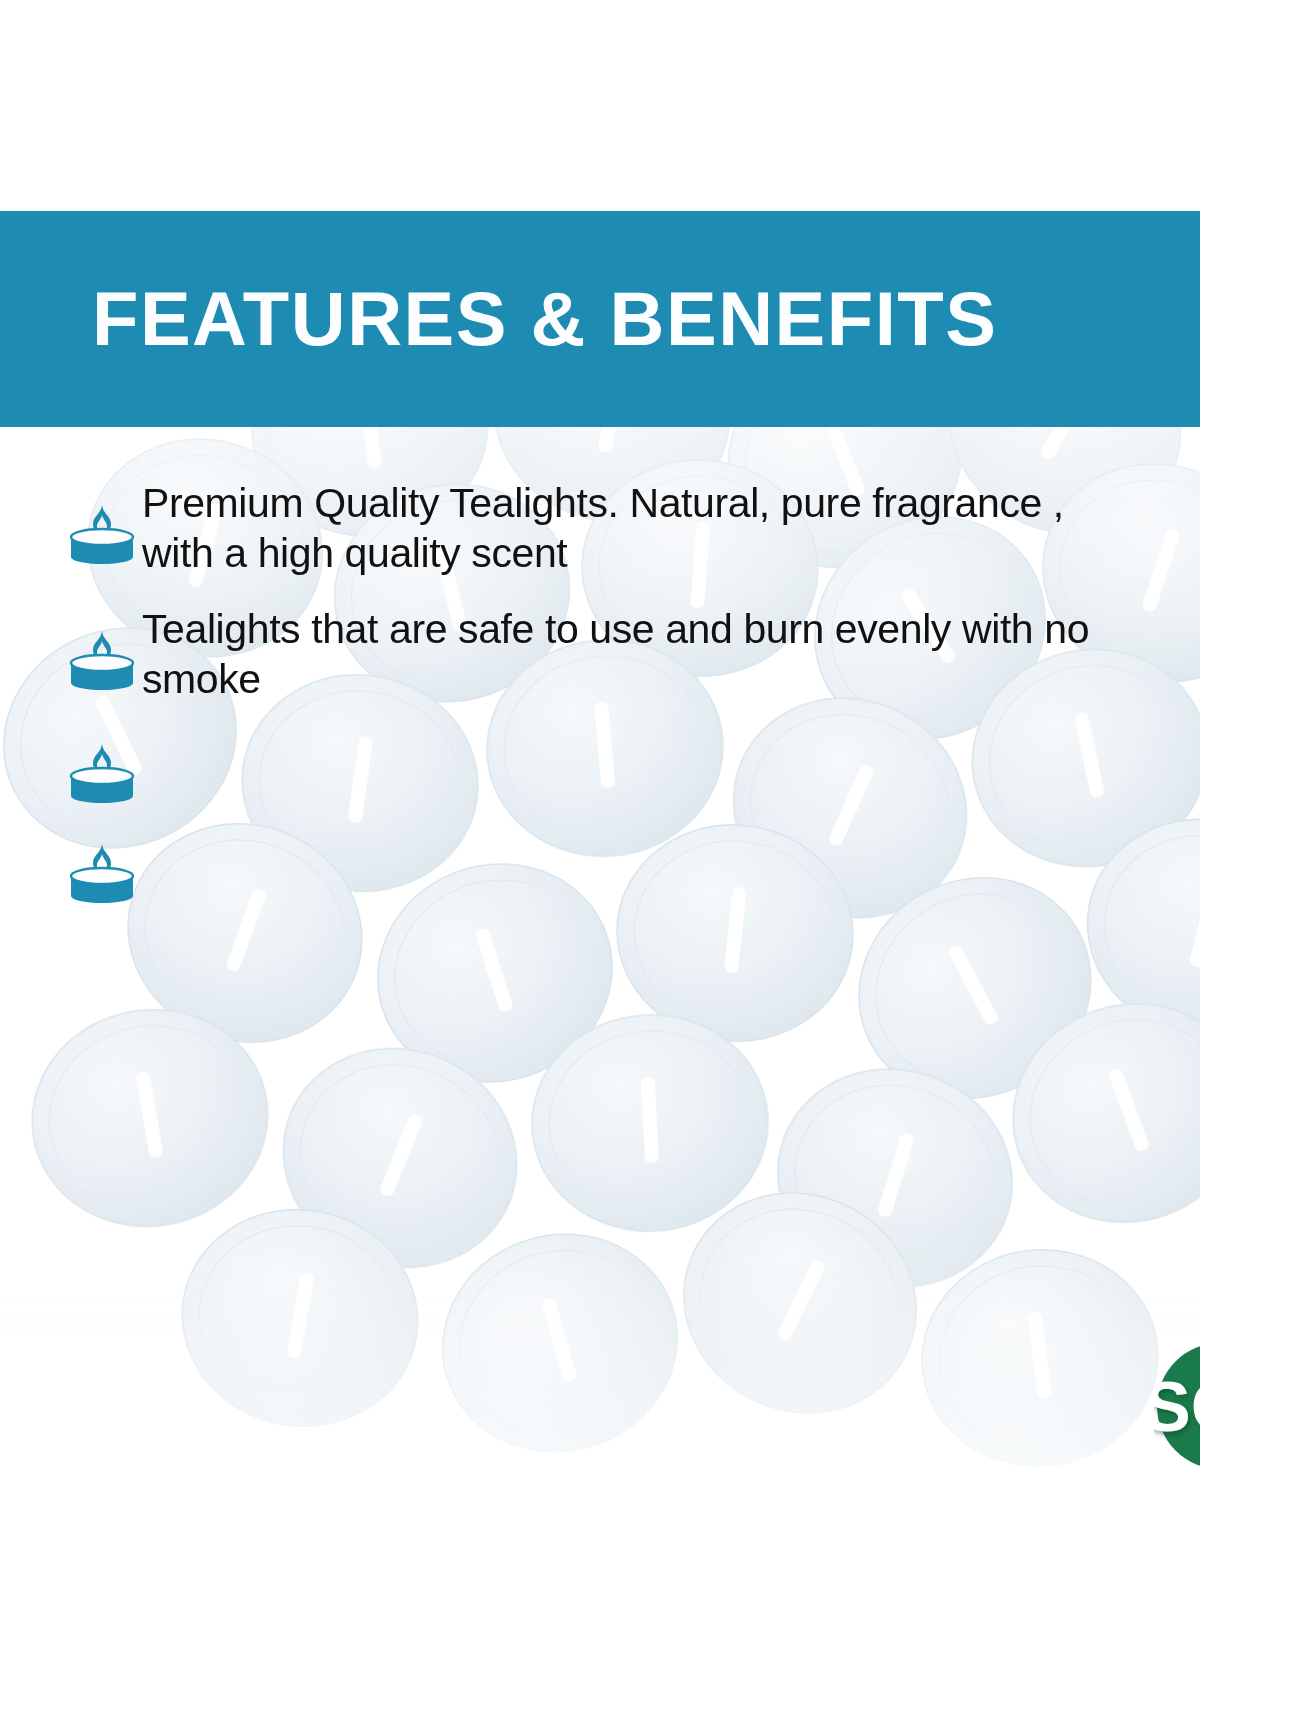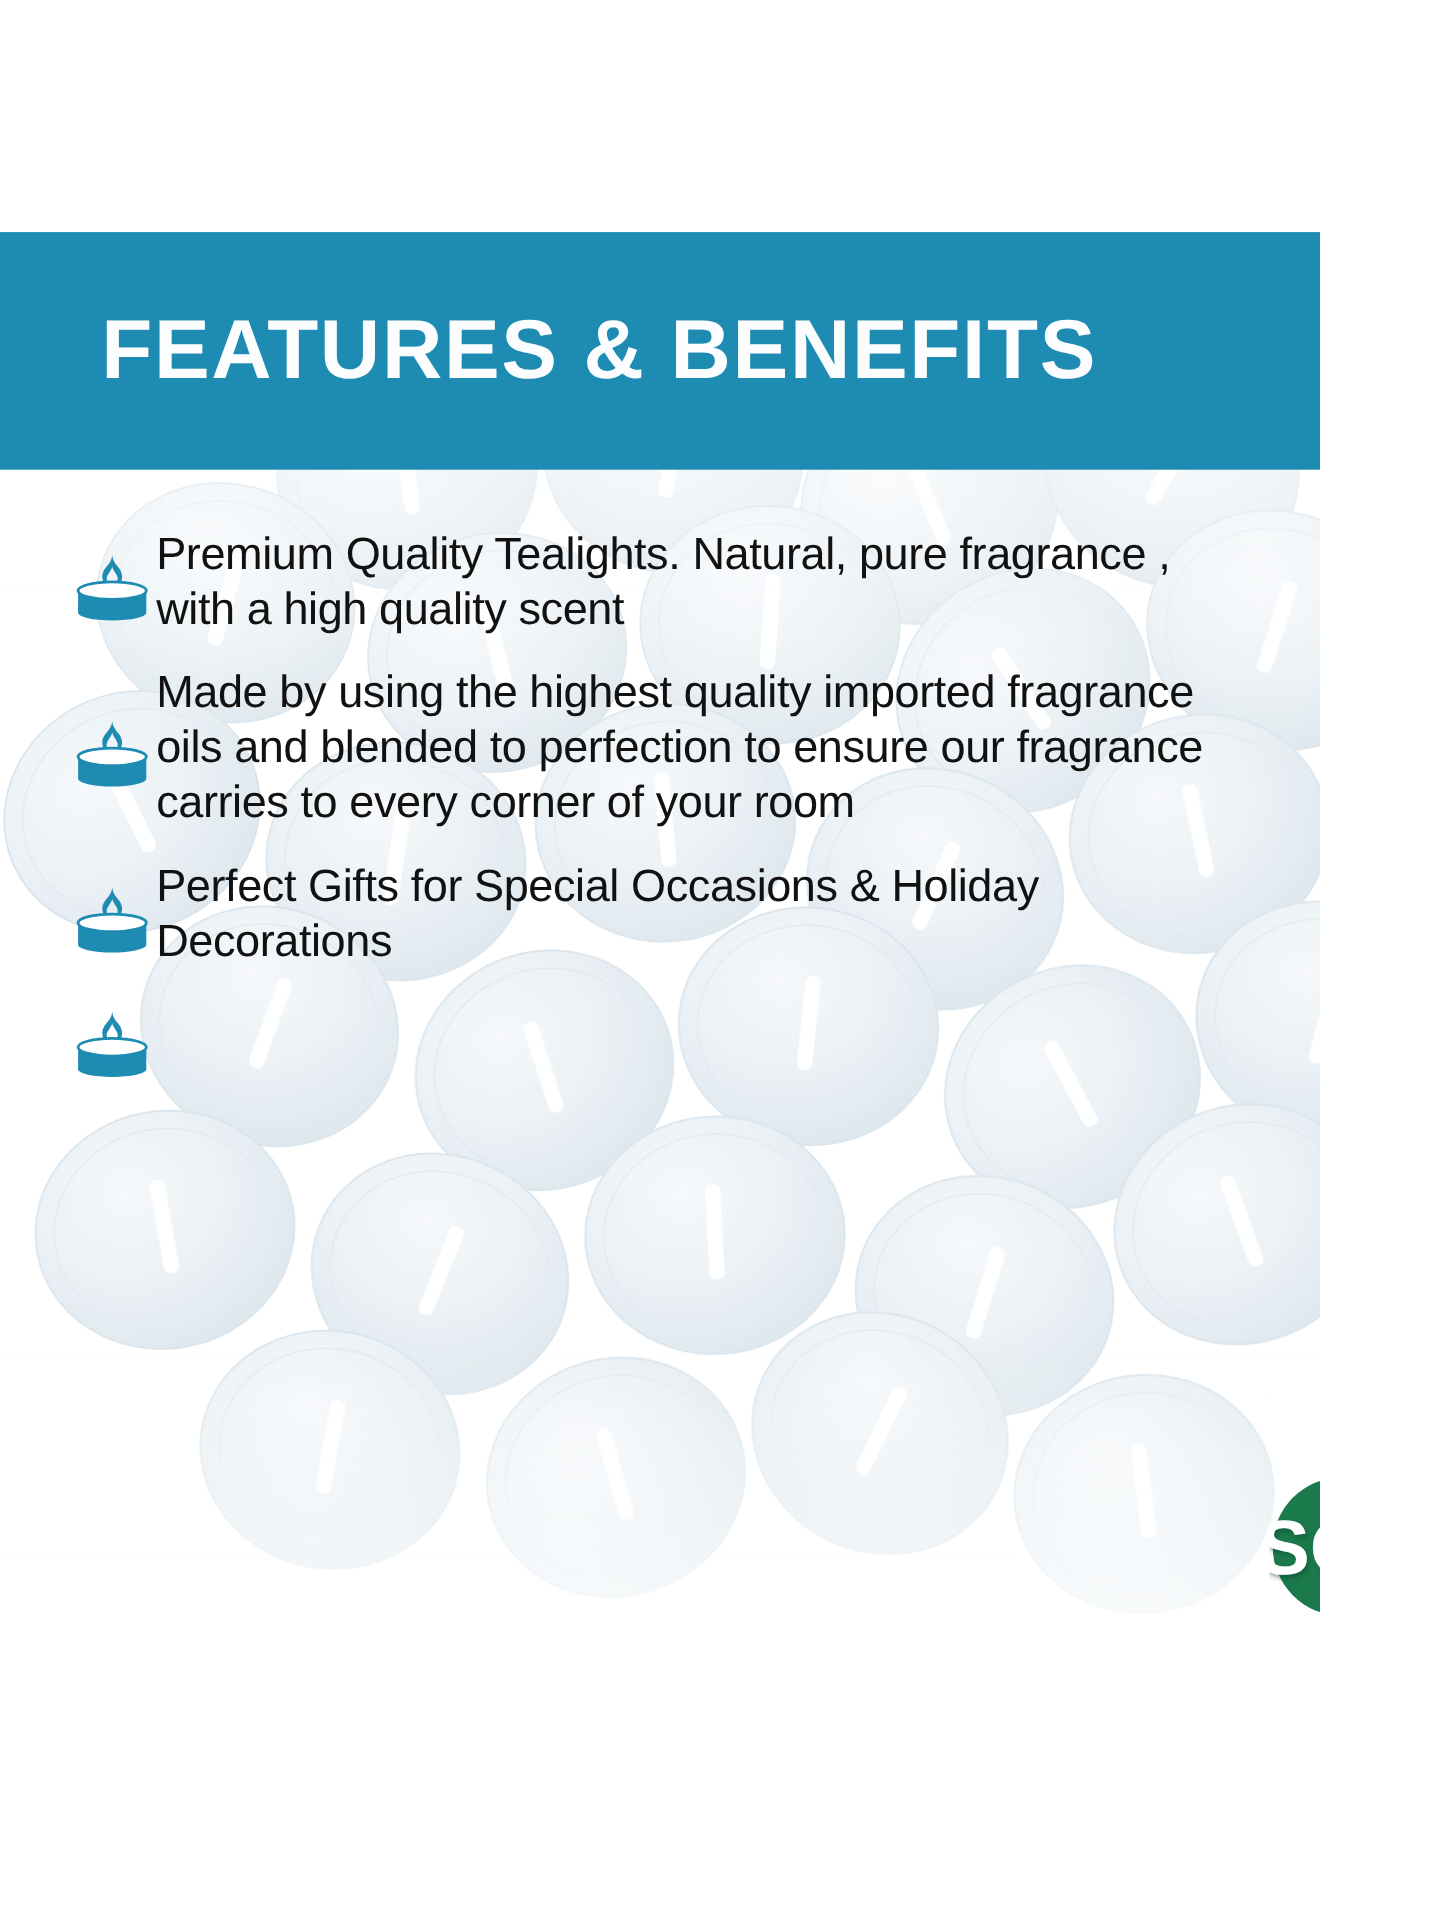--- a/index.html
+++ b/index.html
@@ -173,46 +173,45 @@
           <path d="M40 2 c-1 9 -9 11 -9 19 0 6 4 10 9 10 s9 -4 9 -10 c0 -8 -8 -10 -9 -19 z
                    M40 12 c1 5 5 7 5 11 0 4 -2 6 -5 6 s-5 -2 -5 -6 c0 -4 4 -6 5 -11 z" fill="#1d8bb2"></path>
           <rect x="9" y="34" width="62" height="20" fill="#1d8bb2"></rect>
           <ellipse cx="40" cy="54" rx="31" ry="7" fill="#1d8bb2"></ellipse>
           <ellipse cx="40" cy="34" rx="31" ry="8" fill="#ffffff" stroke="#1d8bb2" stroke-width="2.5"></ellipse>
         </svg>
       </span>
       <span class="feature-text">Premium Quality Tealights. Natural, pure fragrance , with a high quality scent</span>
     </li>
 
-
-    <li class="feature-item">
-      <span class="feature-icon">
-        <svg width="80" height="62" viewBox="0 0 80 62" xmlns="http://www.w3.org/2000/svg">
-          <path d="M40 2 c-1 9 -9 11 -9 19 0 6 4 10 9 10 s9 -4 9 -10 c0 -8 -8 -10 -9 -19 z
-                   M40 12 c1 5 5 7 5 11 0 4 -2 6 -5 6 s-5 -2 -5 -6 c0 -4 4 -6 5 -11 z" fill="#1d8bb2"></path>
-          <rect x="9" y="34" width="62" height="20" fill="#1d8bb2"></rect>
-          <ellipse cx="40" cy="54" rx="31" ry="7" fill="#1d8bb2"></ellipse>
-          <ellipse cx="40" cy="34" rx="31" ry="8" fill="#ffffff" stroke="#1d8bb2" stroke-width="2.5"></ellipse>
-        </svg>
-      </span>
-      <span class="feature-text">Made by using the highest quality imported fragrance oils and blended to perfection to ensure our fragrance carries to every corner of your room</span>
-    </li>
-
-    <li class="feature-item">
-      <span class="feature-icon">
-        <svg width="80" height="62" viewBox="0 0 80 62" xmlns="http://www.w3.org/2000/svg">
-          <path d="M40 2 c-1 9 -9 11 -9 19 0 6 4 10 9 10 s9 -4 9 -10 c0 -8 -8 -10 -9 -19 z
-                   M40 12 c1 5 5 7 5 11 0 4 -2 6 -5 6 s-5 -2 -5 -6 c0 -4 4 -6 5 -11 z" fill="#1d8bb2"></path>
-          <rect x="9" y="34" width="62" height="20" fill="#1d8bb2"></rect>
-          <ellipse cx="40" cy="54" rx="31" ry="7" fill="#1d8bb2"></ellipse>
-          <ellipse cx="40" cy="34" rx="31" ry="8" fill="#ffffff" stroke="#1d8bb2" stroke-width="2.5"></ellipse>
-        </svg>
-      </span>
-      <span class="feature-text">Perfect Gifts for Special Occasions &amp; Holiday Decorations</span>
-    </li>
+    <li class="feature-item">
+      <span class="feature-icon">
+        <svg width="80" height="62" viewBox="0 0 80 62" xmlns="http://www.w3.org/2000/svg">
+          <path d="M40 2 c-1 9 -9 11 -9 19 0 6 4 10 9 10 s9 -4 9 -10 c0 -8 -8 -10 -9 -19 z
+                   M40 12 c1 5 5 7 5 11 0 4 -2 6 -5 6 s-5 -2 -5 -6 c0 -4 4 -6 5 -11 z" fill="#1d8bb2"></path>
+          <rect x="9" y="34" width="62" height="20" fill="#1d8bb2"></rect>
+          <ellipse cx="40" cy="54" rx="31" ry="7" fill="#1d8bb2"></ellipse>
+          <ellipse cx="40" cy="34" rx="31" ry="8" fill="#ffffff" stroke="#1d8bb2" stroke-width="2.5"></ellipse>
+        </svg>
+      </span>
+      <span class="feature-text">Tealights that are safe to use and burn evenly with no smoke</span>
+    </li>
+
+    <li class="feature-item">
+      <span class="feature-icon">
+        <svg width="80" height="62" viewBox="0 0 80 62" xmlns="http://www.w3.org/2000/svg">
+          <path d="M40 2 c-1 9 -9 11 -9 19 0 6 4 10 9 10 s9 -4 9 -10 c0 -8 -8 -10 -9 -19 z
+                   M40 12 c1 5 5 7 5 11 0 4 -2 6 -5 6 s-5 -2 -5 -6 c0 -4 4 -6 5 -11 z" fill="#1d8bb2"></path>
+          <rect x="9" y="34" width="62" height="20" fill="#1d8bb2"></rect>
+          <ellipse cx="40" cy="54" rx="31" ry="7" fill="#1d8bb2"></ellipse>
+          <ellipse cx="40" cy="34" rx="31" ry="8" fill="#ffffff" stroke="#1d8bb2" stroke-width="2.5"></ellipse>
+        </svg>
+      </span>
+    </li>
+
 
     <li class="feature-item">
       <span class="feature-icon">
         <svg width="80" height="62" viewBox="0 0 80 62" xmlns="http://www.w3.org/2000/svg">
           <path d="M40 2 c-1 9 -9 11 -9 19 0 6 4 10 9 10 s9 -4 9 -10 c0 -8 -8 -10 -9 -19 z
                    M40 12 c1 5 5 7 5 11 0 4 -2 6 -5 6 s-5 -2 -5 -6 c0 -4 4 -6 5 -11 z" fill="#1d8bb2"></path>
           <rect x="9" y="34" width="62" height="20" fill="#1d8bb2"></rect>
           <ellipse cx="40" cy="54" rx="31" ry="7" fill="#1d8bb2"></ellipse>
           <ellipse cx="40" cy="34" rx="31" ry="8" fill="#ffffff" stroke="#1d8bb2" stroke-width="2.5"></ellipse>
         </svg>

